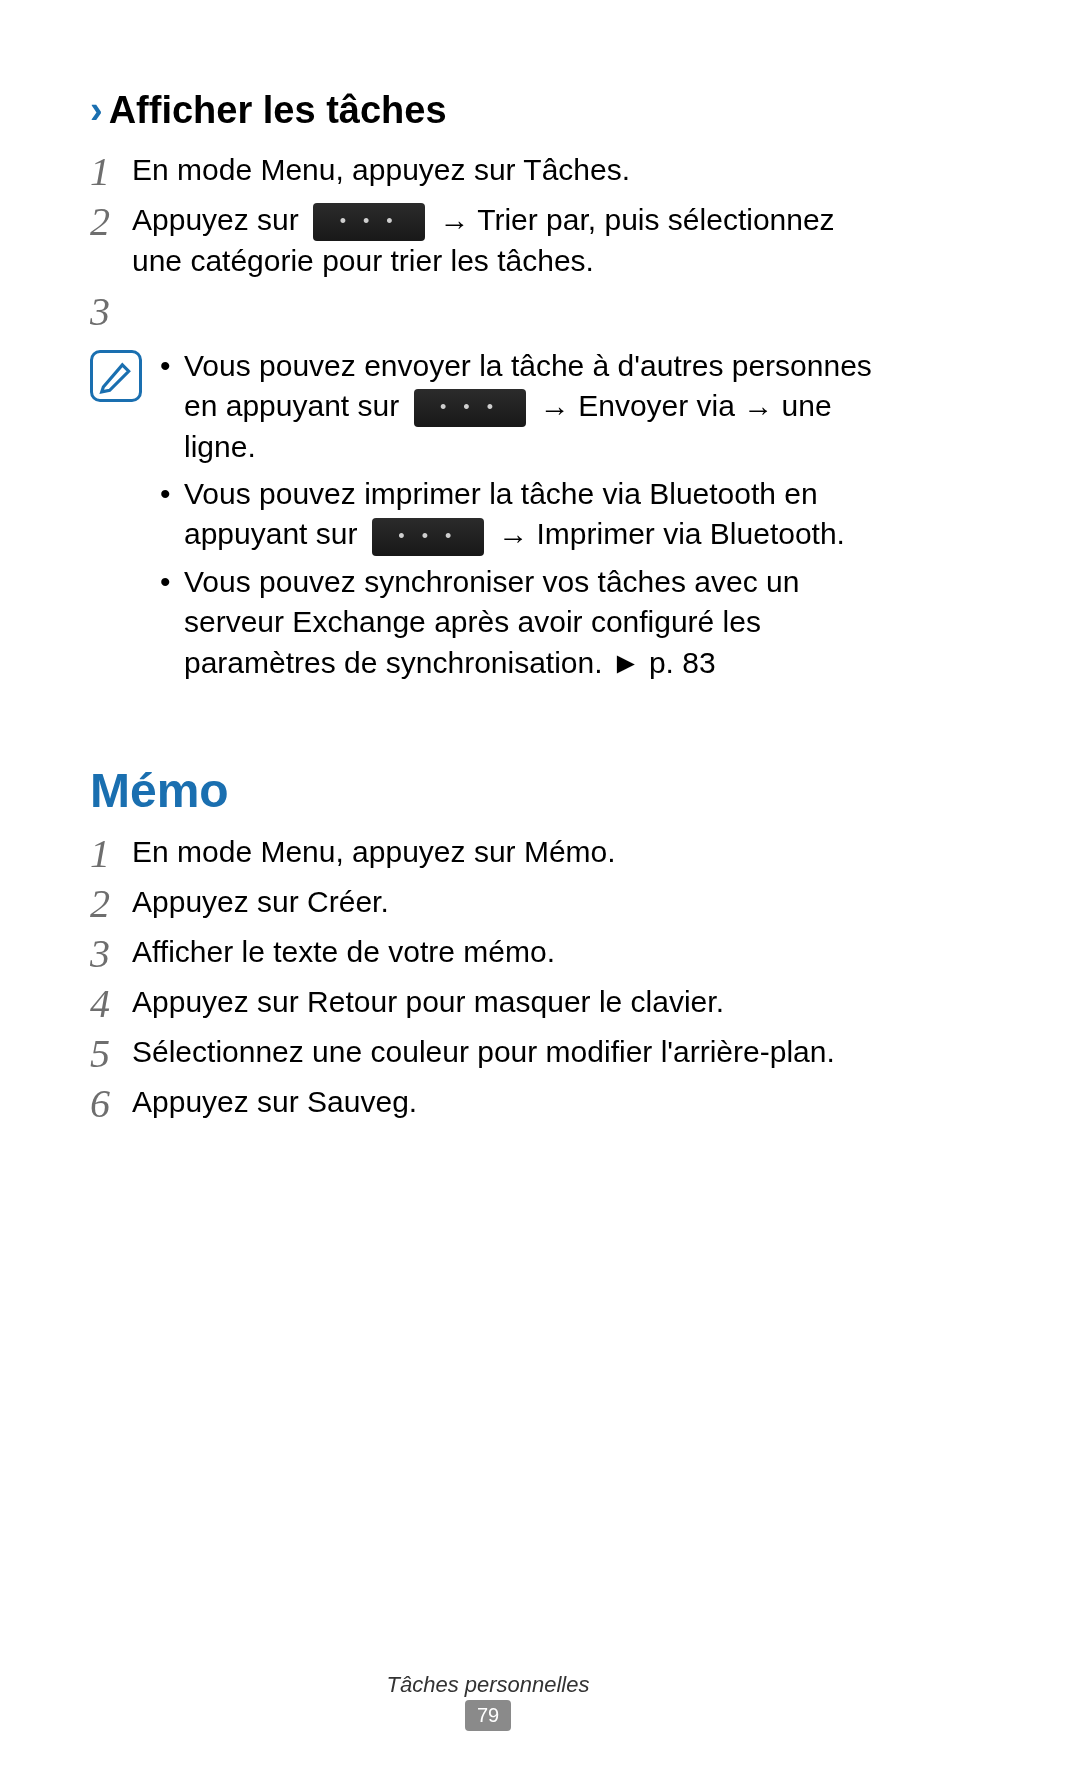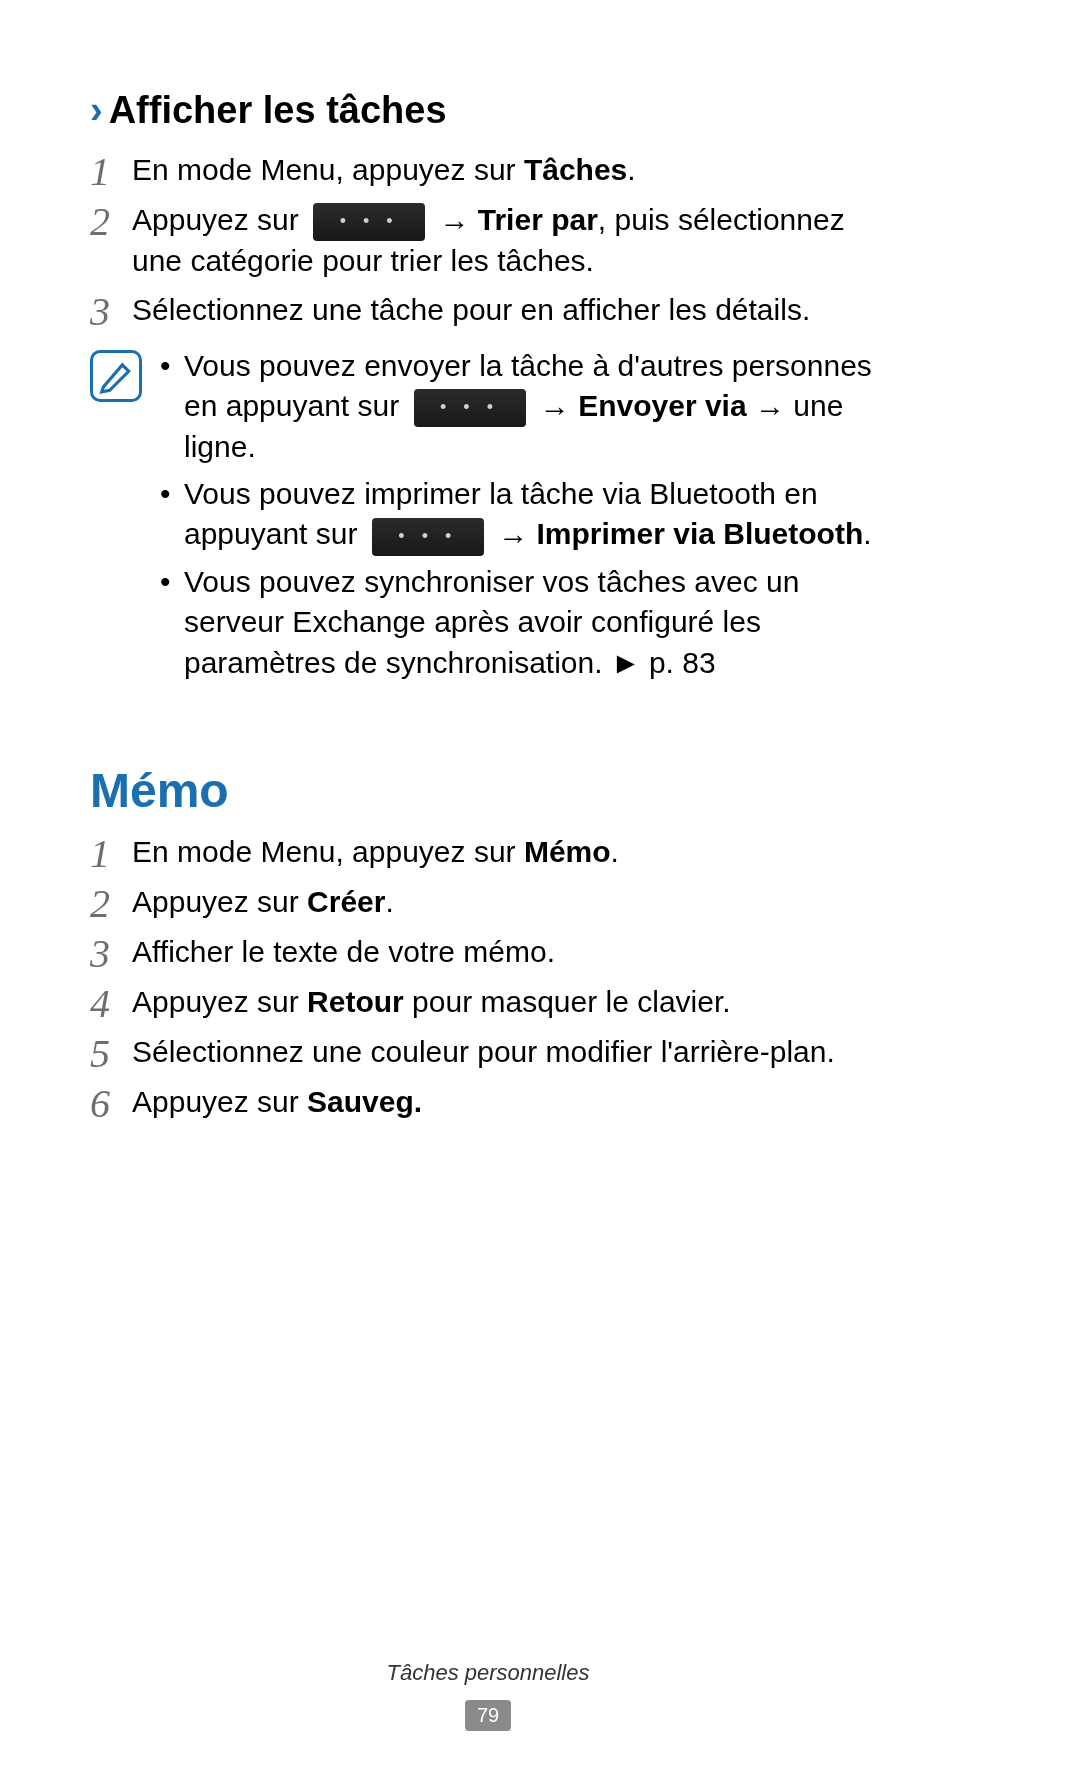--- a/index.html
+++ b/index.html
@@ -44,21 +44,21 @@
     line-height: 1;
     color: #6e6e6e;
     width: 42px;
     flex: 0 0 42px;
     text-align: left;
     padding-top: 2px;
   }
   .step-body {
     flex: 1;
   }
-  .bold { font-weight: 700; }
+  .bold { font-weight: 400; }
 
   .options-icon {
     display: inline-block;
     width: 112px;
     height: 38px;
     background: linear-gradient(#2b2b2b,#181818);
     border-radius: 4px;
     vertical-align: middle;
     position: relative;
     margin: 0 6px;
@@ -122,21 +122,21 @@
     position: absolute;
     left: 0; right: 0;
     bottom: 40px;
     text-align: center;
     font-style: italic;
     font-size: 22px;
     color: #333;
   }
   .page-badge {
     display: inline-block;
-    margin-top: 12px;
+    margin-top: 0;
     background: #8a8a8a;
     color: #fff;
     font-style: normal;
     font-size: 20px;
     padding: 2px 12px;
     border-radius: 4px;
   }
 </style>
 </head>
 <body>
@@ -158,21 +158,20 @@
     <div class="step-num">2</div>
     <div class="step-body">
       <span>Appuyez sur </span><span class="options-icon"></span>
       <span class="bold">→ Trier par</span><span>, puis sélectionnez une catégorie pour trier les tâches.</span>
     </div>
   </div>
 
   <div class="step">
     <div class="step-num">3</div>
     <div class="step-body">
-      <div>Sélectionnez une tâche pour en afficher les détails.</div>
     </div>
   </div>
 
   <div class="note-block">
     <div class="note-icon">
       <svg viewBox="0 0 24 24">
           <path fill="none" stroke="#1a6fb0" stroke-width="2" d="M4 19 L16 5 L20 9 L8 21 L3 22 L4 19 Z"></path>
         </svg>
     </div>
     <div class="note-list">

